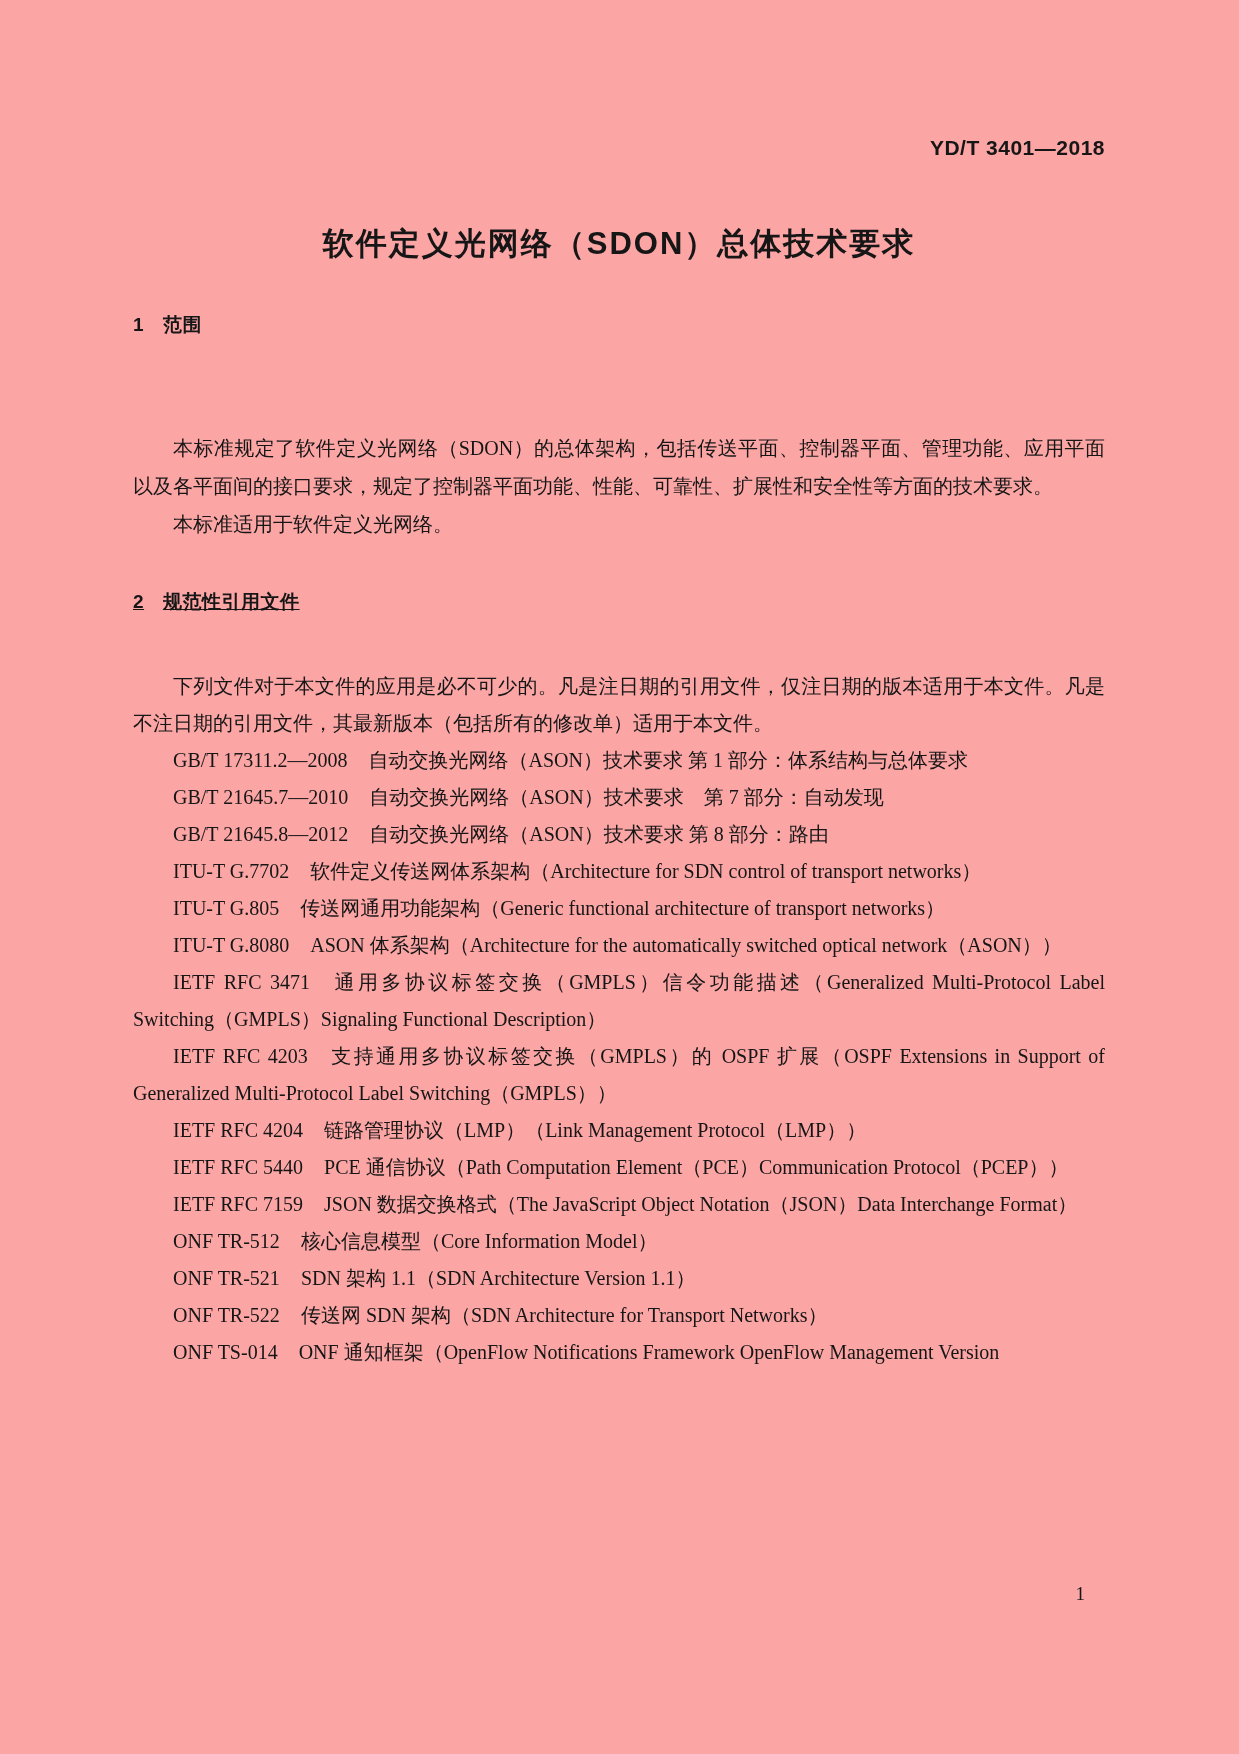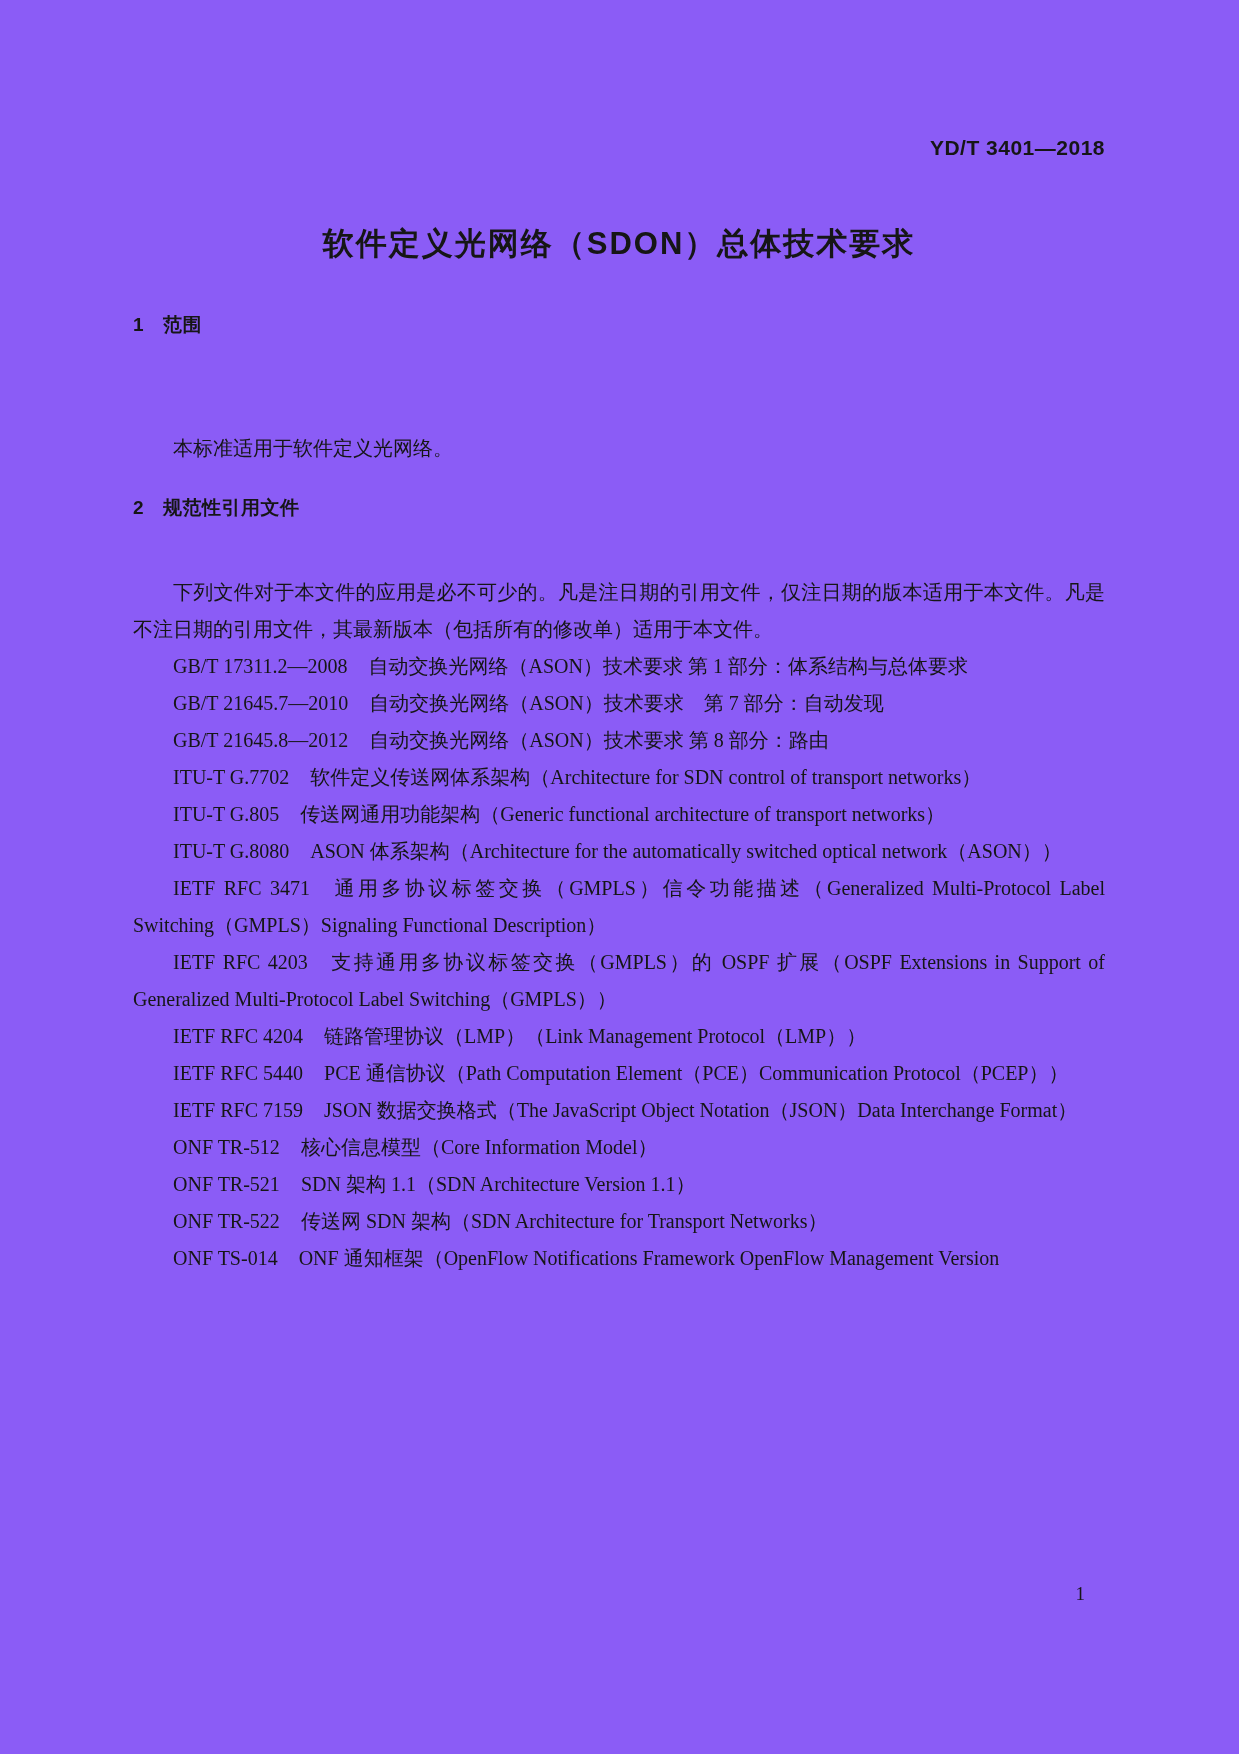--- a/index.html
+++ b/index.html
@@ -1,20 +1,20 @@
 <!DOCTYPE html>
 <html><head>
 <meta charset="utf-8">
 <style>
   html,body { margin:0; padding:0; background:#e8e8e8; }
   .page {
     position:relative;
     width:1239px; height:1754px;
     margin:0 auto;
-    background:#8b5cf6;
+    background:#fca5a5;
     color:#161616;
     font-family:"Liberation Serif", serif;
     overflow:hidden;
   }
   .content {
     position:absolute;
     left:133px; top:0;
     width:972px;
   }
   .header-row {
@@ -37,21 +37,21 @@
   }
   .sec-heading {
     margin:0;
     font-family:"Liberation Sans", sans-serif;
     font-weight:bold;
     font-size:19px;
     line-height:26px;
     letter-spacing:0.5px;
   }
   .sec-heading.first { margin-top:47px; }
-  .sec-heading.second { margin-top:28px; }
+  .sec-heading.second { margin-top:46px;text-decoration:underline; }
   .sec-num { margin-right:1em; }
   .body-para {
     margin:0;
     font-size:20px;
     line-height:38px;
     text-align:justify;
     text-indent:2em;
   }
   .para-group-scope { margin-top:91px; }
   .references-intro { margin-top:53px; line-height:37px; }
@@ -82,20 +82,21 @@
       <span>YD/T 3401—2018</span>
     </div>
 
     <h1 class="doc-title">软件定义光网络（SDON）总体技术要求</h1>
 
     <h2 class="sec-heading first">
       <span class="sec-num">1</span><span>范围</span>
     </h2>
 
     <div class="para-group-scope">
+      <p class="body-para">本标准规定了软件定义光网络（SDON）的总体架构，包括传送平面、控制器平面、管理功能、应用平面以及各平面间的接口要求，规定了控制器平面功能、性能、可靠性、扩展性和安全性等方面的技术要求。</p>
       <p class="body-para">本标准适用于软件定义光网络。</p>
     </div>
 
     <h2 class="sec-heading second">
       <span class="sec-num">2</span><span>规范性引用文件</span>
     </h2>
 
     <p class="body-para references-intro">下列文件对于本文件的应用是必不可少的。凡是注日期的引用文件，仅注日期的版本适用于本文件。凡是不注日期的引用文件，其最新版本（包括所有的修改单）适用于本文件。</p>
 
     <div class="ref-list">

